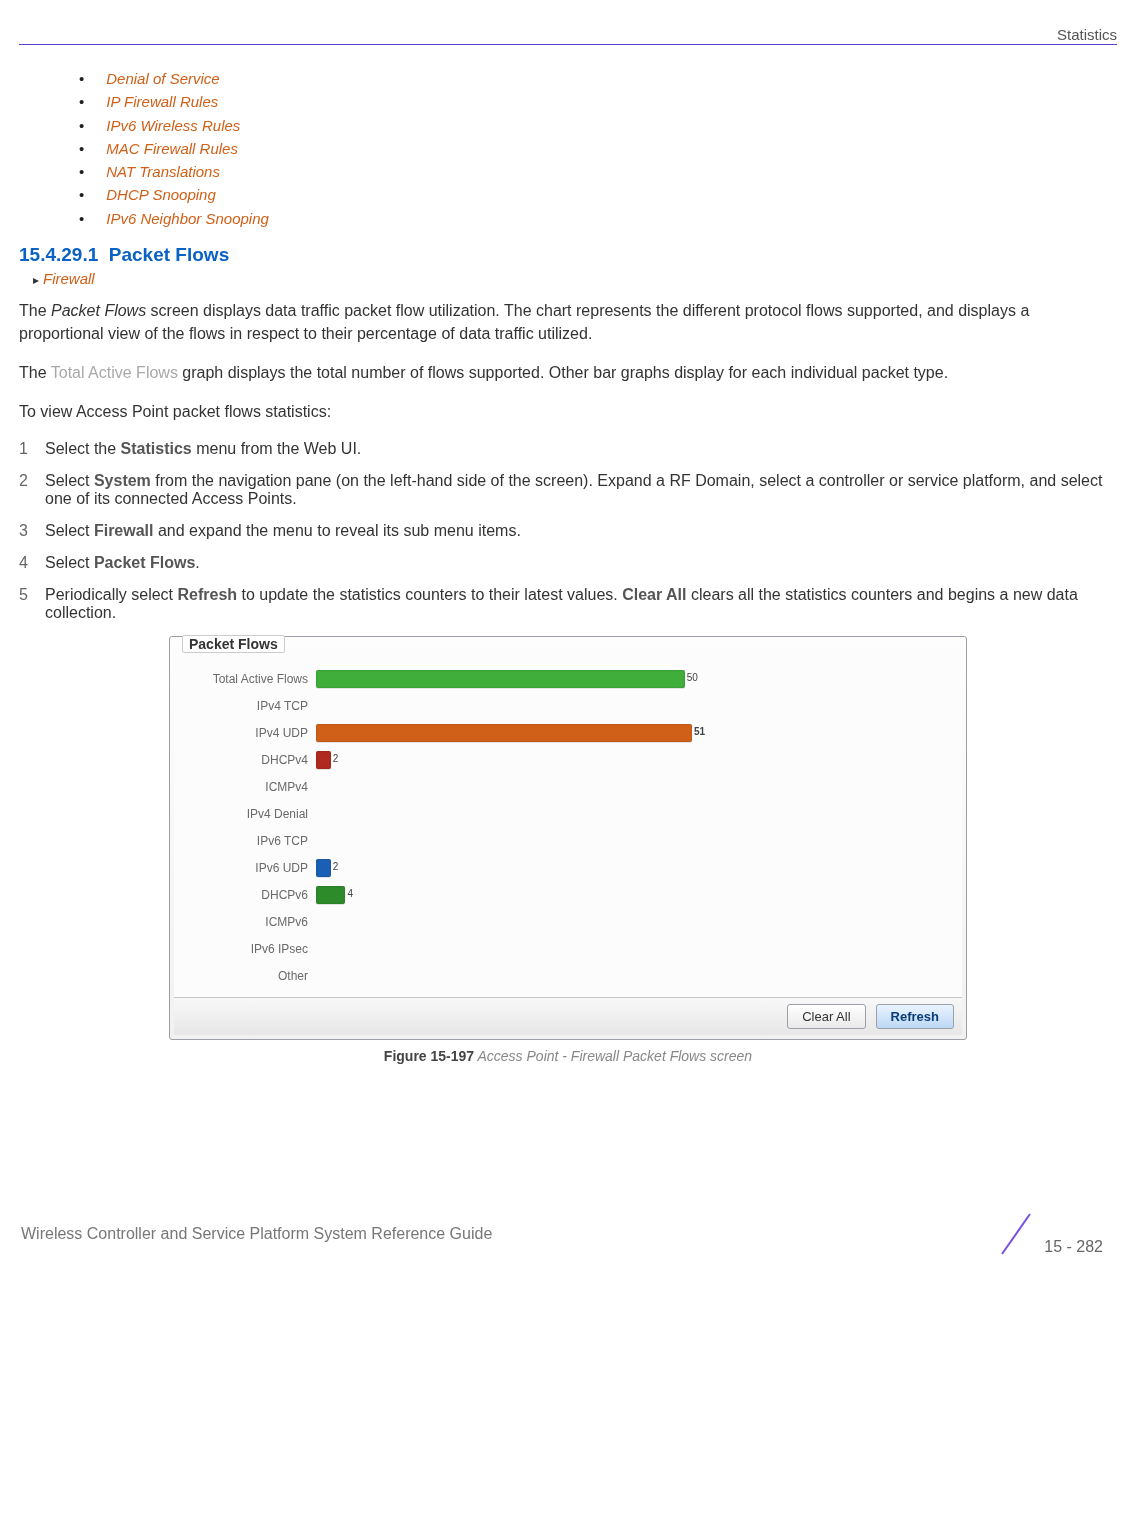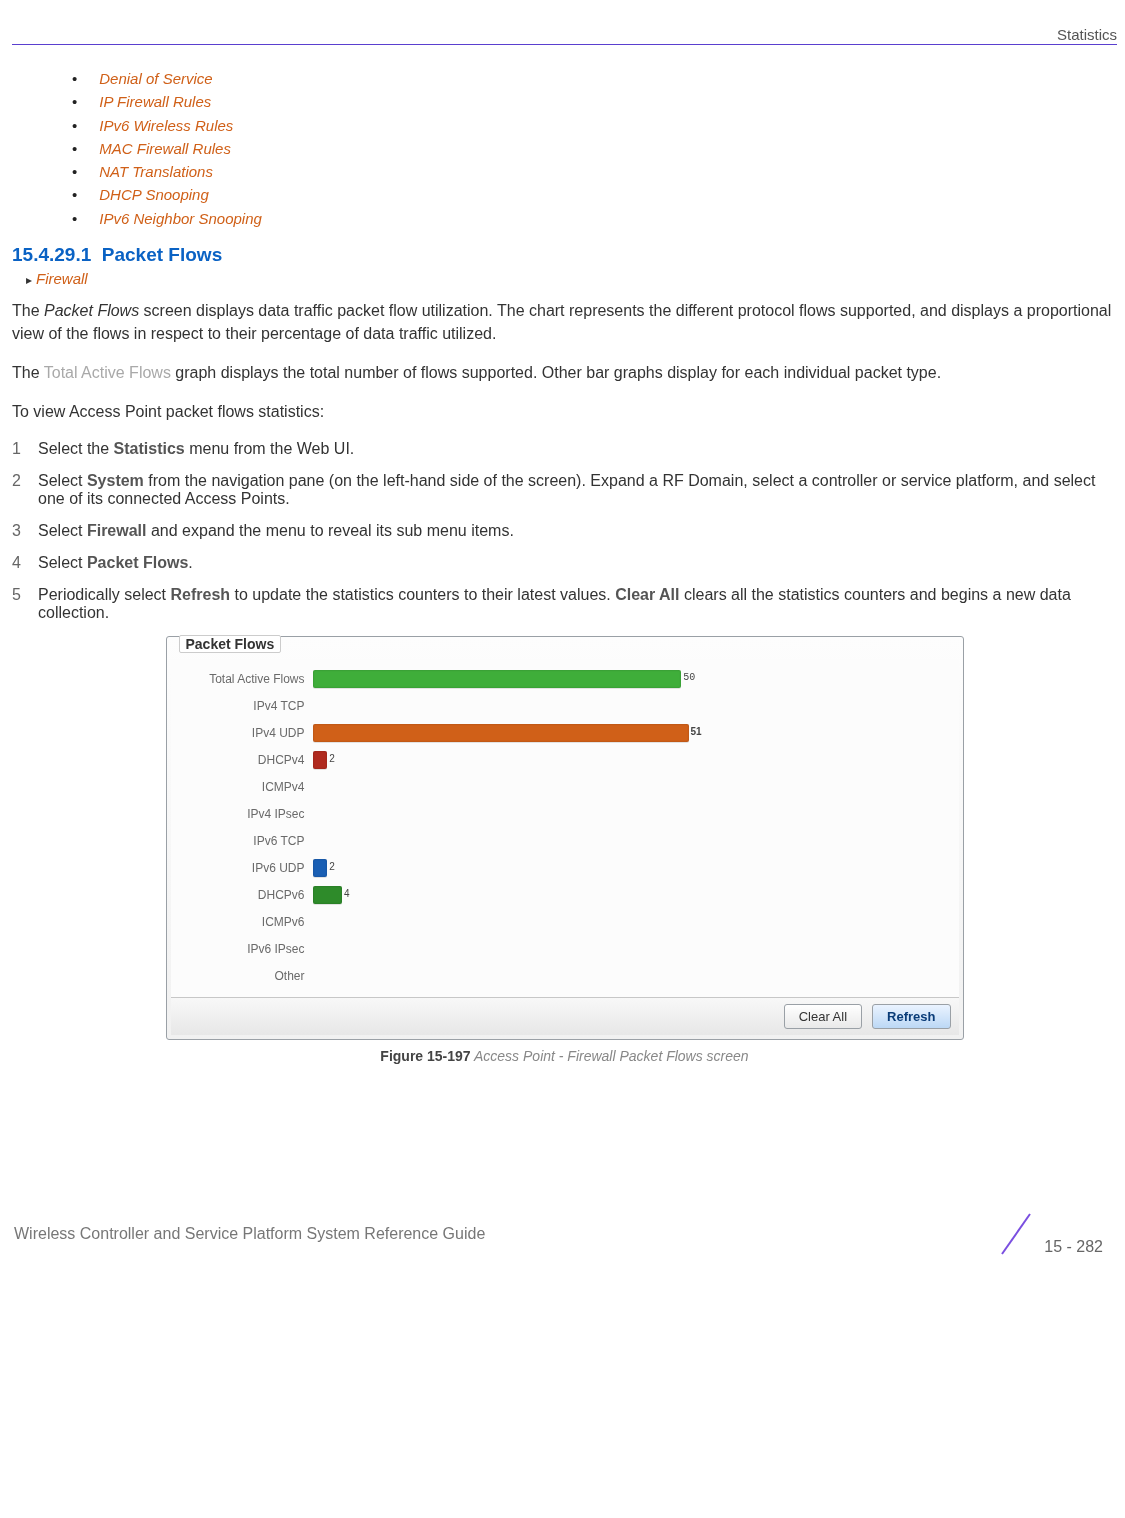--- a/index.html
+++ b/index.html
@@ -1,16 +1,16 @@
 <!DOCTYPE html>
 <html><head>
 <meta charset="utf-8">
 <style>
   body{margin:0;font-family:Arial,Helvetica,sans-serif;font-size:16px;color:#333;background:#fff;width:1125px}
-  .page{padding:26px 8px 0 12px}
+  .page{padding:26px 8px 0 19px}
   .hdr{border-bottom:1px solid #5a3fcf;margin:0 0 22px 0;padding-bottom:1px;text-align:right;font-size:15px;color:#555}
   .toc{margin:12px 0 6px 60px;font-size:15px;line-height:1.55}
   .toc .row .dot{color:#222;padding-right:22px}
   .toc a{color:#d06018;font-style:italic;text-decoration:none}
   h3.sec{margin:14px 0 2px 0;font-weight:bold;font-size:19px}
   h3.sec .num{color:#0a62c4}
   h3.sec .ttl{color:#0a62c4}
   .crumb{margin:4px 0 12px 14px;font-style:italic;color:#d06018;font-size:15px}
   .crumb .tri{color:#333;font-style:normal;margin-right:4px;font-size:12px}
   p{margin:0 0 16px 0;line-height:1.45;font-size:16px}
@@ -99,21 +99,21 @@
 
   <div class="fig-wrap">
     <div class="fig">
       <div class="panel">
         <div class="panel-title">Packet Flows</div>
         <div class="chart" id="chart">
             <div class="crow">
               <div class="clab">Total Active Flows</div>
               <div class="ctrack">
                 <div class="cbar" style="width: 58.3333%; background: linear-gradient(rgb(63, 174, 58), rgb(63, 174, 58));"></div>
-                <div class="cval" style="left: calc(58.3333% + 2px); font-family: Liberation Mono, monospace;">50</div>
+                <div class="cval" style="left: calc(58.3333% + 2px);">50</div>
               </div>
             </div>
             <div class="crow">
               <div class="clab">IPv4 TCP</div>
               <div class="ctrack"></div>
             </div>
             <div class="crow">
               <div class="clab">IPv4 UDP</div>
               <div class="ctrack">
                 <div class="cbar" style="width: 59.5%; background: linear-gradient(rgb(208, 96, 24), rgb(208, 96, 24));"></div>
@@ -125,21 +125,21 @@
               <div class="ctrack">
                 <div class="cbar" style="width: 2.33333%; background: linear-gradient(rgb(176, 42, 31), rgb(176, 42, 31));"></div>
                 <div class="cval" style="left: calc(2.33333% + 2px);">2</div>
               </div>
             </div>
             <div class="crow">
               <div class="clab">ICMPv4</div>
               <div class="ctrack"></div>
             </div>
             <div class="crow">
-              <div class="clab">IPv4 IPsec</div>
+              <div class="clab">IPv4 Denial</div>
               <div class="ctrack"></div>
             </div>
             <div class="crow">
               <div class="clab">IPv6 TCP</div>
               <div class="ctrack"></div>
             </div>
             <div class="crow">
               <div class="clab">IPv6 UDP</div>
               <div class="ctrack">
                 <div class="cbar" style="width: 2.33333%; background: linear-gradient(rgb(26, 95, 180), rgb(26, 95, 180));"></div>

